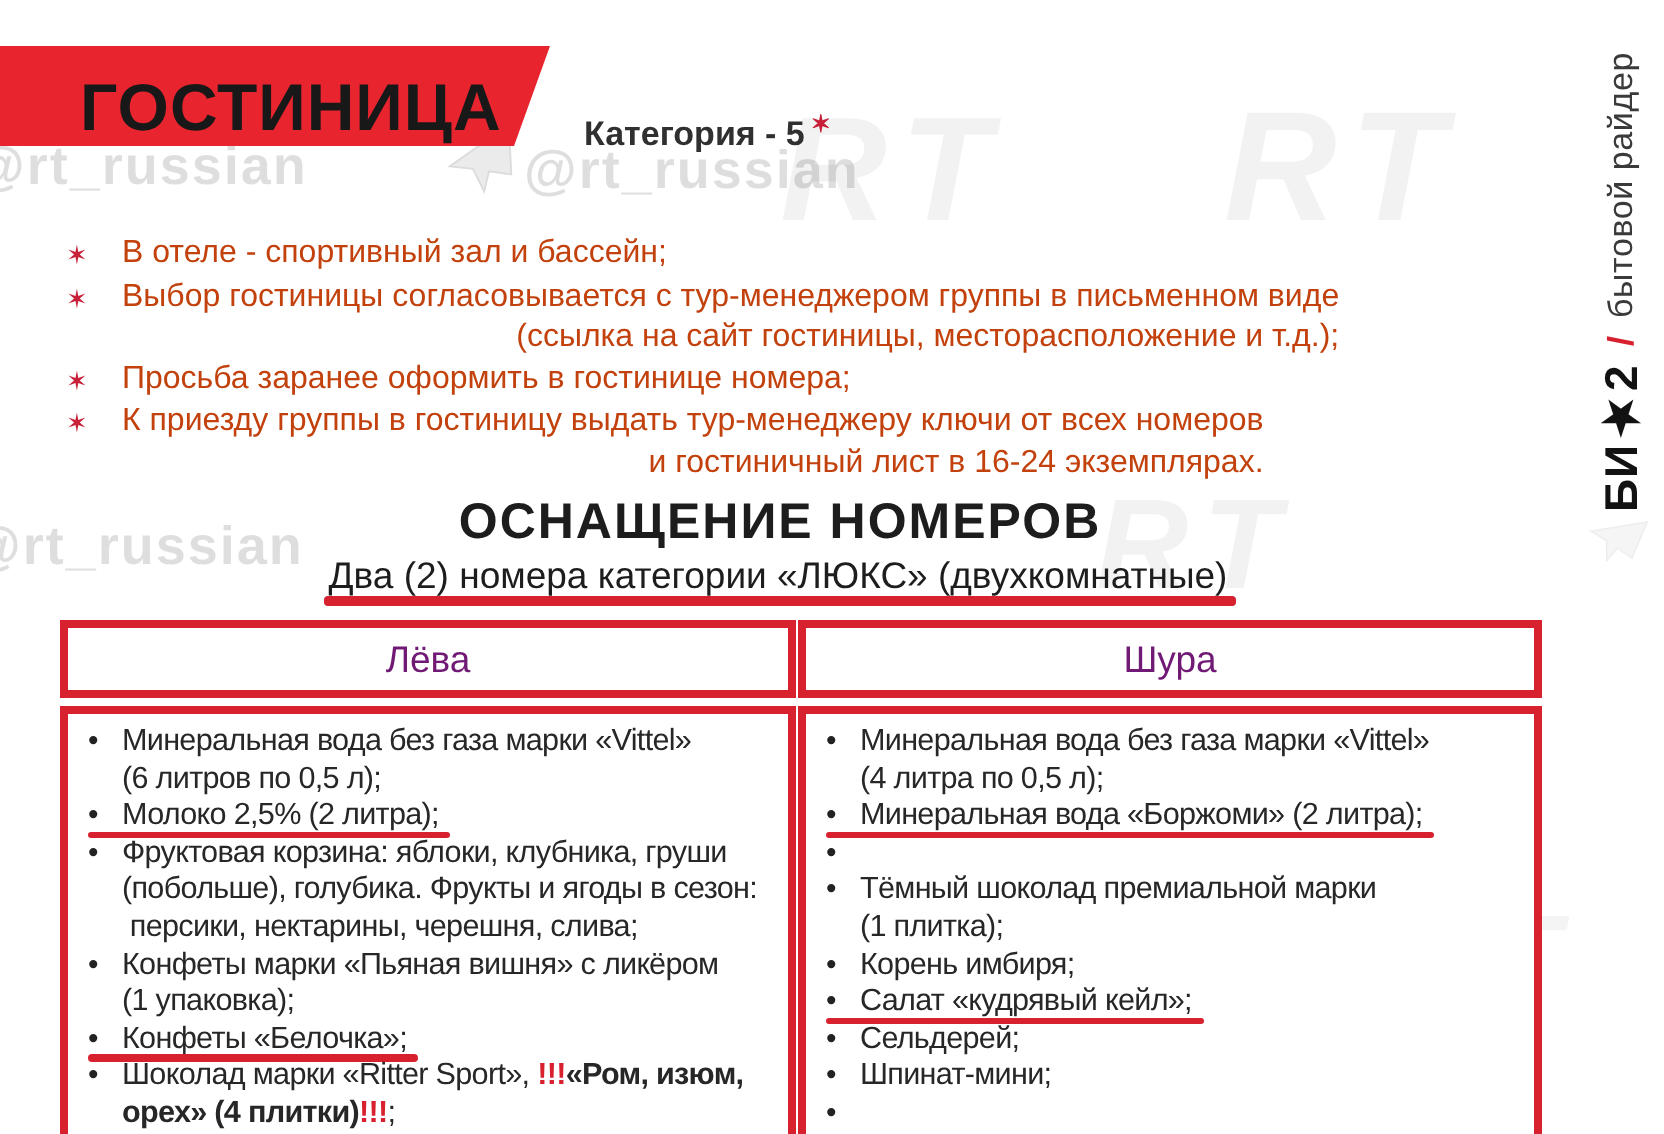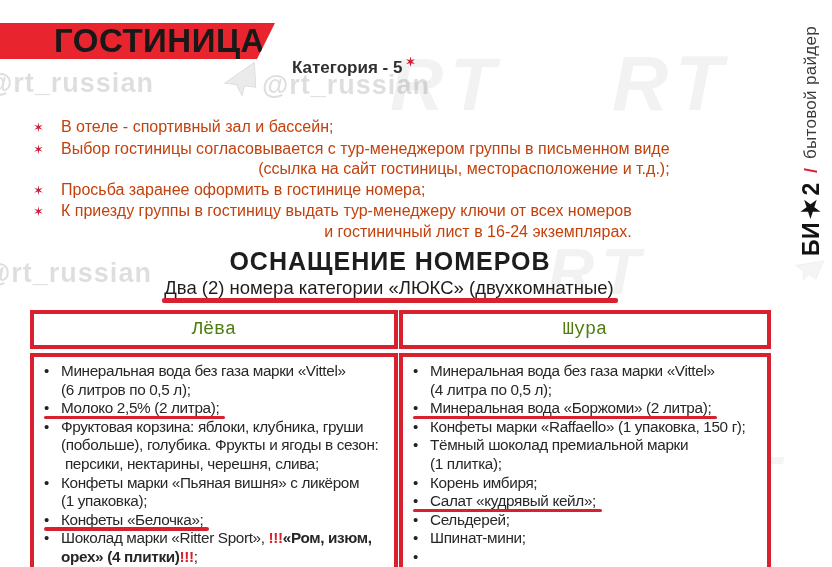--- a/index.html
+++ b/index.html
@@ -23,23 +23,23 @@
   .wm-r1{left:390px;top:48px;}
   .wm-r2{left:612px;top:44px;font-size:78px;}
   .wm-r3{left:548px;top:240px;font-size:64px;}
   .wm-r4{left:688px;top:448px;font-size:64px;color:rgba(0,0,0,0.045);}
   .wm-plane{position:absolute;}
   .wm-p1{left:222px;top:64px;width:38px;height:38px;transform:rotate(-12deg);}
   .wm-p2{left:792px;top:256px;width:30px;height:30px;transform:rotate(14deg);opacity:.6;}
 
   
   .banner{
-    position:absolute;left:0;top:23px;width:275px;height:36px;background:#e8242f;
+    position:absolute;left:0;top:23px;width:275px;height:50px;background:#e8242f;
     clip-path:polygon(0 0,100% 0,calc(100% - 18px) 100%,0 100%);
-    display:flex;align-items:center;padding-left:54px;box-sizing:border-box;
+    display:flex;align-items:flex-end;padding-left:40px;box-sizing:border-box;
   }
   .banner-title{font-size:33px;font-weight:800;color:#181818;letter-spacing:.5px;}
 
   .category{position:absolute;left:292px;top:55px;font-size:17px;font-weight:600;color:#303030;}
   .cat-star{color:#c9203a;font-size:12px;vertical-align:super;margin-left:3px;font-weight:700;}
 
   
   .notes{position:absolute;left:33px;top:117px;width:730px;}
   .note{display:flex;}
   .note-star{flex:none;width:28px;color:#c9203a;font-size:13px;line-height:20.5px;padding-top:1px;}
@@ -58,21 +58,21 @@
     position:absolute;left:162px;top:298px;width:456px;height:4.5px;
     background:#d8212f;border-radius:2px;
   }
 
   
   .rtable{position:absolute;left:30px;top:310px;width:741px;}
   .thead,.tbody{display:flex;gap:1px;}
   .tbody{margin-top:4px;}
   .cell{border:4px solid #d8212f;background:#fff;box-sizing:border-box;}
   .hcell{height:39px;display:flex;align-items:center;justify-content:center;
-         font-size:18.5px;font-weight:400;color:#4d7c0f;font-family:Liberation Mono, monospace;}
+         font-size:18.5px;font-weight:400;color:#701a75;}
   .c-left{width:368px;}
   .c-right{width:372px;}
   .bcell{height:232px;padding:5px 4px 0 8px;overflow:hidden;}
   .cell-item{display:flex;position:relative;}
   .cell-item.u{width:fit-content;}
   .cell-item.u::after{
     content:'';position:absolute;left:2px;right:-6px;bottom:-1.5px;height:3.5px;
     background:#d8212f;border-radius:2px;
   }
   .dot{flex:none;width:17px;font-size:15px;line-height:18.6px;color:#222;padding-left:2px;}
@@ -182,21 +182,20 @@
           <span class="dot">•</span>
           <div class="item-text"><span>Минеральная вода без газа марки «Vittel»
 (4 литра по 0,5 л);</span></div>
         </div>
         <div class="cell-item u">
           <span class="dot">•</span>
           <div class="item-text"><span>Минеральная вода «Боржоми» (2 литра);</span></div>
         </div>
         <div class="cell-item">
           <span class="dot">•</span>
-          <div class="item-text"><span>Конфеты марки «Raffaello» (1 упаковка, 150 г);</span></div>
         </div>
         <div class="cell-item">
           <span class="dot">•</span>
           <div class="item-text"><span>Тёмный шоколад премиальной марки
 (1 плитка);</span></div>
         </div>
         <div class="cell-item">
           <span class="dot">•</span>
           <div class="item-text"><span>Корень имбиря;</span></div>
         </div>

